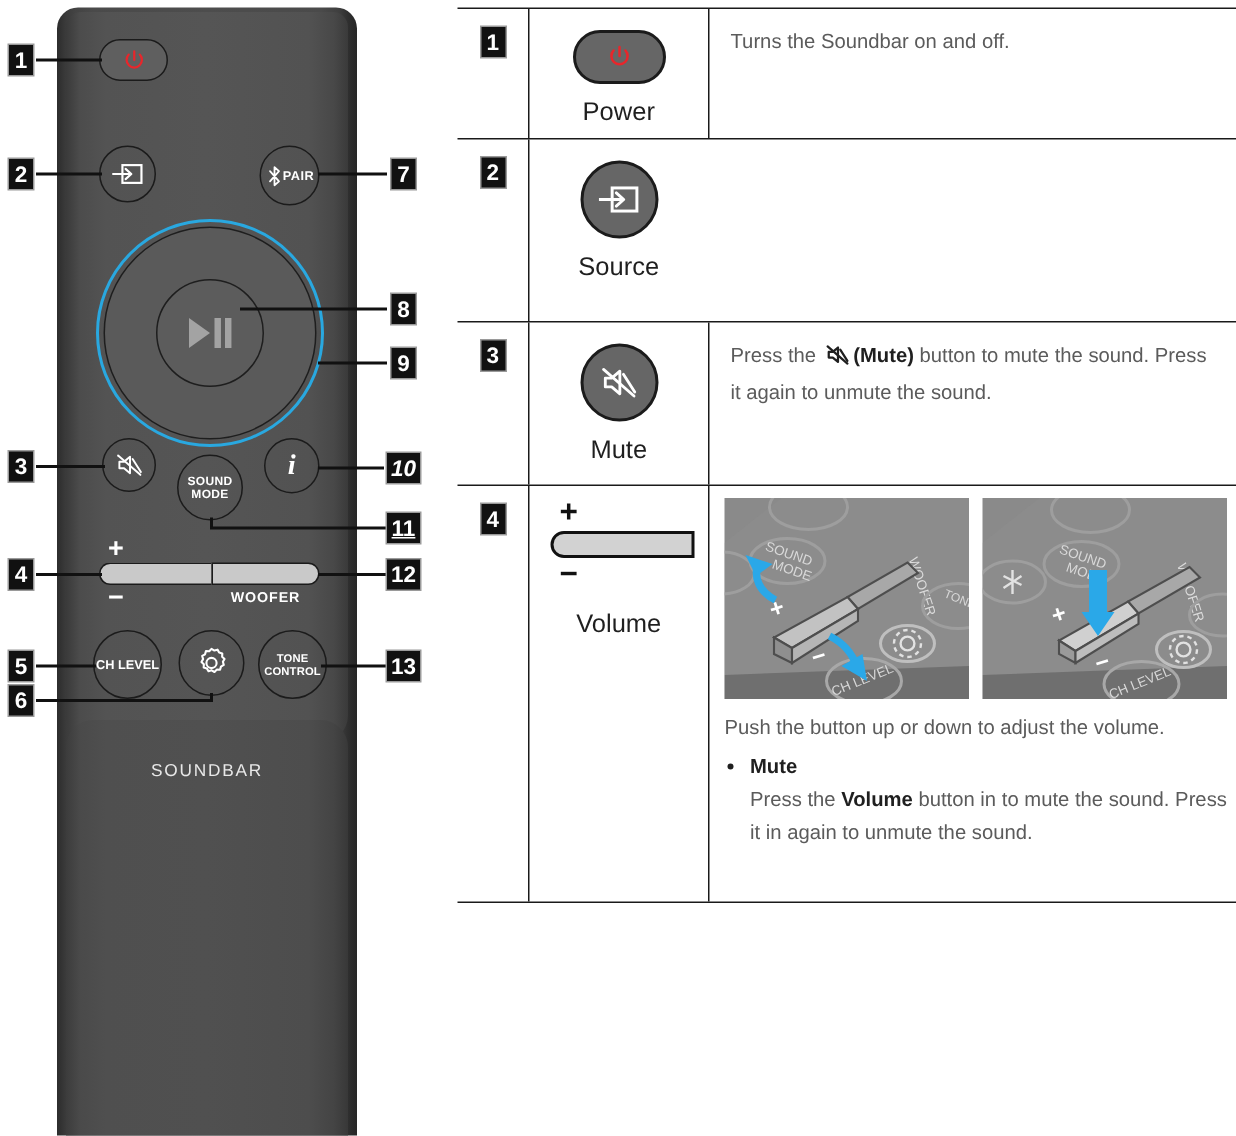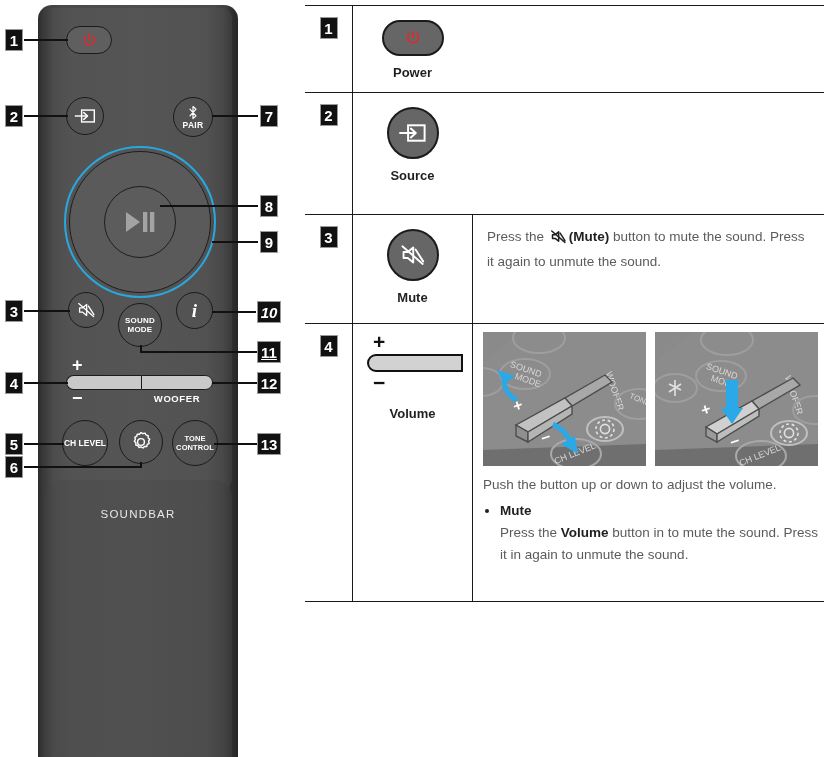--- a/index.html
+++ b/index.html
@@ -223,22 +223,22 @@
     box-sizing: border-box;
     padding: 11px 10px 10px 14px;
     color: #5b5b5b;
     font-size: 13.5px;
     line-height: 1.62;
   }
   .c-desc b, .c-desc strong { color: #1f1f1f; font-weight: bold; }
 
   .tbtn-caption {
     margin-top: 9px;
-    font-size: 13px;
-    font-weight: bold;
+    font-size: 17px;
+    font-weight: normal;
     color: #1f1f1f;
   }
 
   
   .tbtn {
     box-sizing: border-box;
     background: #666666;
     border: 2px solid #1b1b1b;
     display: flex;
     align-items: center;
@@ -321,21 +321,21 @@
 
   <div class="btn circ" id="btn-source">
     <svg width="22" height="18" viewBox="0 0 26 20">
       <rect x="9" y="3" width="15" height="14" fill="none" stroke="#fff" stroke-width="1.7"></rect>
       <path d="M1 10 H16" stroke="#fff" stroke-width="1.7" fill="none"></path>
       <path d="M11.5 6 L16 10 L11.5 14" stroke="#fff" stroke-width="1.7" fill="none" stroke-linejoin="round" stroke-linecap="round"></path>
     </svg>
   </div>
 
   <div class="btn circ" id="btn-pair">
-    <div style="display:flex;flex-direction:column;align-items:center;">
+    <div style="display:flex;flex-direction:row;align-items:center;">
       <svg width="12" height="15" viewBox="0 0 14 20">
         <path d="M3 5.5 L11 14.5 L7 18 L7 2 L11 5.5 L3 14.5" stroke="#fff" stroke-width="1.6" fill="none" stroke-linejoin="round" stroke-linecap="round"></path>
       </svg>
       <span style="font-size:8.5px;font-weight:bold;color:#fff;letter-spacing:.3px;margin-top:1px;">PAIR</span>
     </div>
   </div>
 
   <div id="ring-outer"></div>
   <div id="ring-wheel"></div>
   <div id="btn-play">
@@ -439,20 +439,23 @@
       <span class="marker m1" style="position:relative;">1</span>
     </div>
     <div class="c-btn">
       <div class="tbtn power">
         <svg width="18" height="18" viewBox="0 0 24 24">
           <path d="M12 3.2 L12 11.2" stroke="#e8262b" stroke-width="2.2" fill="none" stroke-linecap="round"></path>
           <path d="M6.8 6.2 A7.2 7.2 0 1 0 17.2 6.2" stroke="#e8262b" stroke-width="2.2" fill="none" stroke-linecap="round"></path>
         </svg>
       </div>
       <div class="tbtn-caption">Power</div>
+    </div>
+    <div class="c-desc">
+      <div>Turns the Soundbar on and off.</div>
     </div>
   </div>
 
   <div class="trow" style="min-height:122px;">
     <div class="c-num">
       <span class="marker m1" style="position:relative;">2</span>
     </div>
     <div class="c-btn">
       <div class="tbtn round">
         <svg width="29" height="22" viewBox="0 0 26 20">

